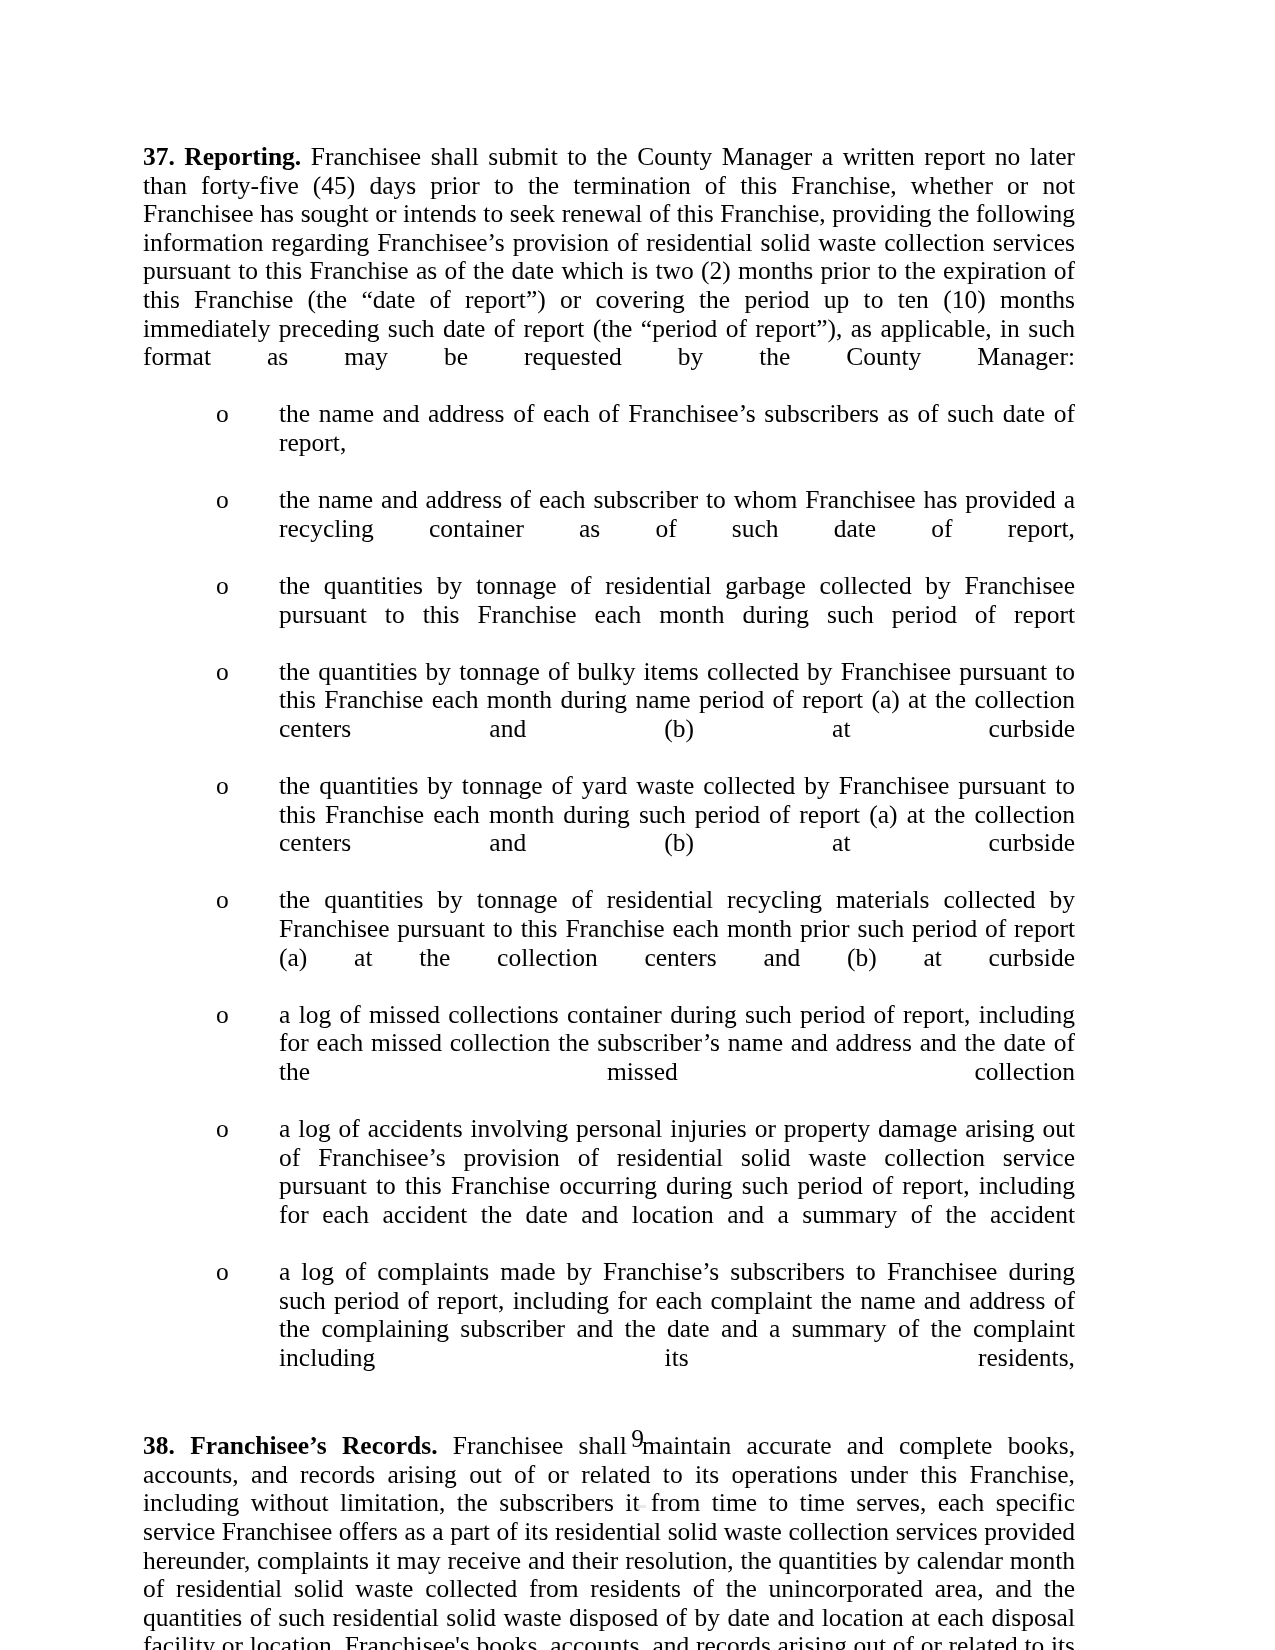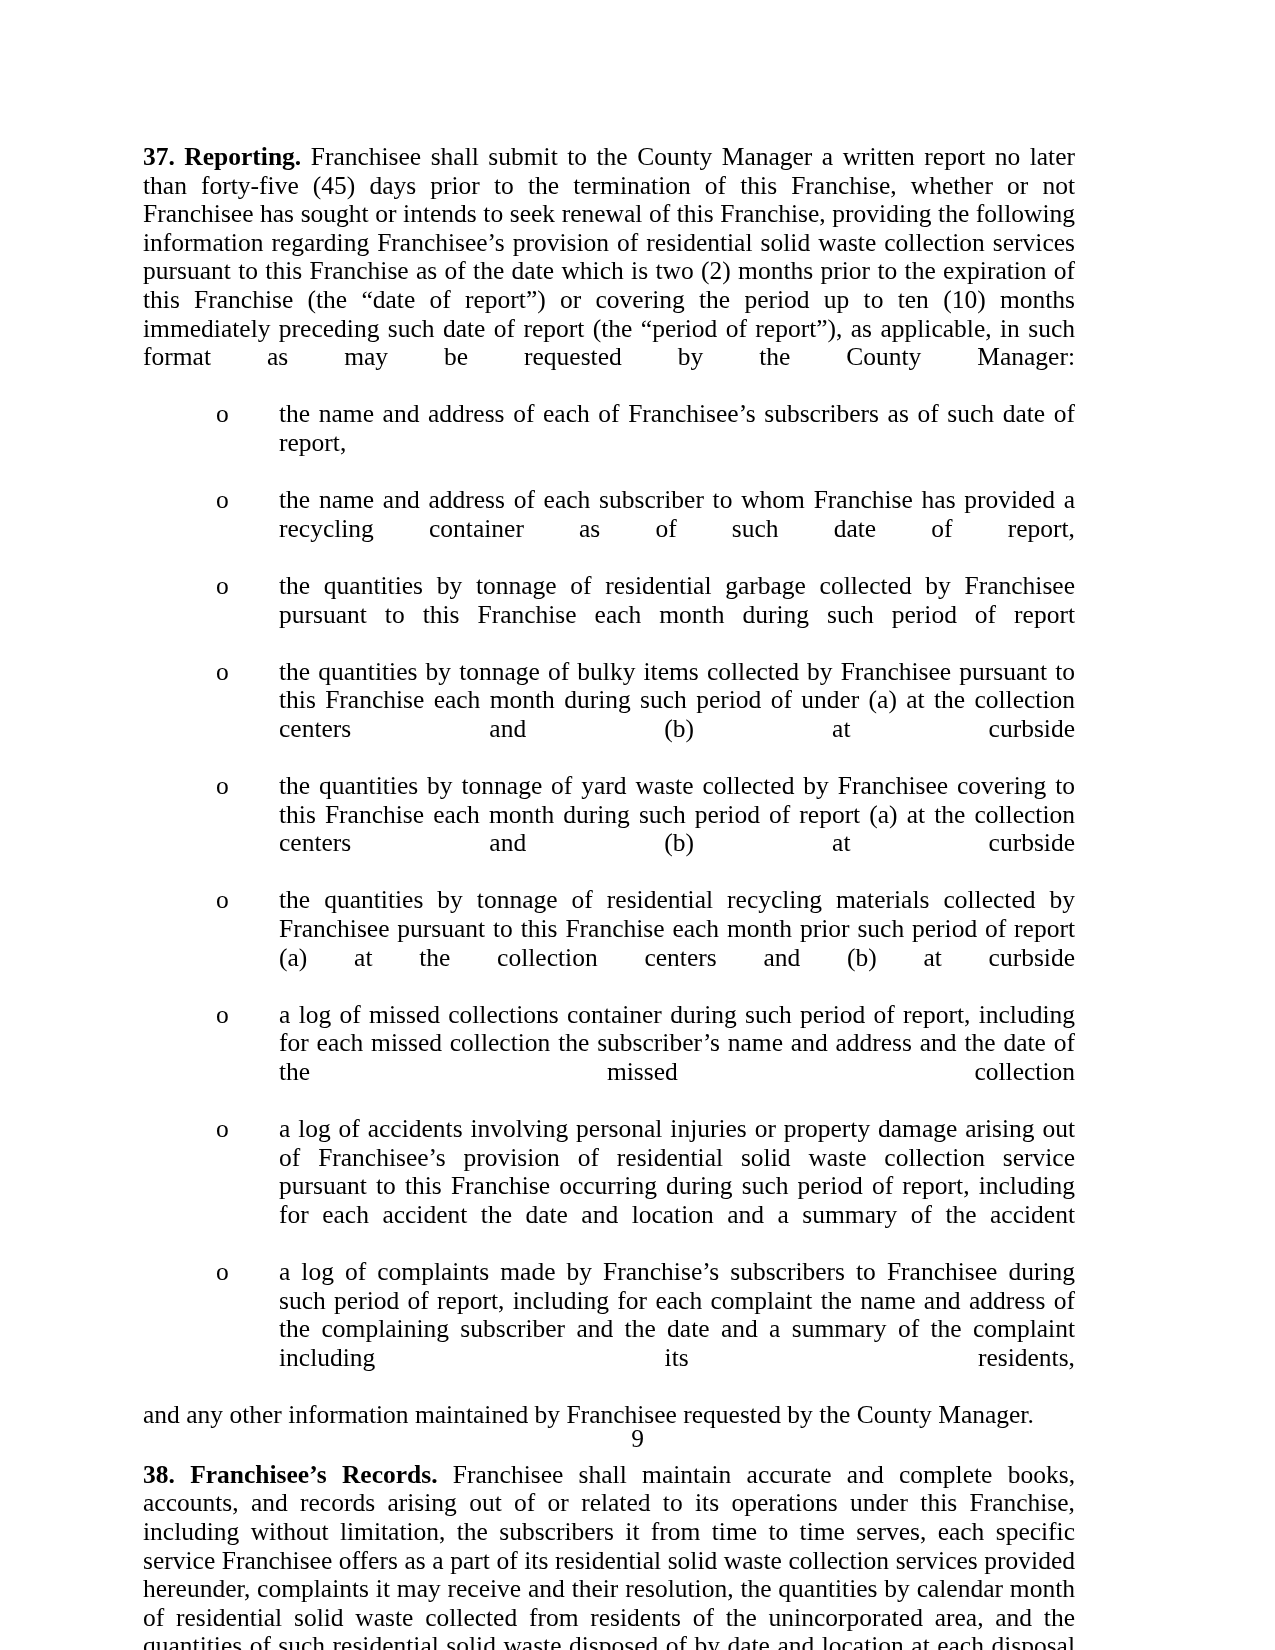--- a/index.html
+++ b/index.html
@@ -110,53 +110,52 @@
 
     <p class="section"><span class="sec-num">37.</span><span class="sec-spacer"> </span><span class="sec-title">Reporting.</span><span> </span><span>Franchisee shall submit to the County Manager a written report no later than forty-five (45)  days prior to the termination of this Franchise, whether or not Franchisee has sought or intends to seek renewal of this Franchise, providing the following information regarding Franchisee’s provision of residential solid waste collection services pursuant to this Franchise as of the date which is two (2) months prior to the expiration of this Franchise (the “date of report”) or covering the period up to ten (10) months immediately preceding such date of report (the “period of report”), as applicable, in such format as may be requested by the County Manager:</span></p>
 
     <ul class="bullet-list">
       <li class="bullet-item">
         <span class="bullet-marker">o</span>
         <span class="bullet-item-text">the name and address of each of Franchisee’s subscribers as of such date of report,</span>
       </li>
       <li class="bullet-item">
         <span class="bullet-marker">o</span>
-        <span class="bullet-item-text">the name and address of each subscriber to whom Franchise has provided a recycling container as of such date of report,</span>
+        <span class="bullet-item-text">the name and address of each subscriber to whom Franchisee has provided a recycling container as of such date of report,</span>
       </li>
       <li class="bullet-item">
         <span class="bullet-marker">o</span>
         <span class="bullet-item-text">the quantities by tonnage of residential garbage collected by Franchisee pursuant to this Franchise each month during such period of report</span>
       </li>
       <li class="bullet-item">
         <span class="bullet-marker">o</span>
-        <span class="bullet-item-text">the quantities by tonnage of bulky items collected by Franchisee pursuant to this Franchise each month during such period of under (a) at the collection centers and (b) at curbside</span>
+        <span class="bullet-item-text">the quantities by tonnage of bulky items collected by Franchisee pursuant to this Franchise each month during name period of report (a) at the collection centers and (b) at curbside</span>
       </li>
       <li class="bullet-item">
         <span class="bullet-marker">o</span>
-        <span class="bullet-item-text">the quantities by tonnage of yard waste collected by Franchisee covering to this Franchise each month during such period of report (a) at the collection centers and (b) at curbside</span>
+        <span class="bullet-item-text">the quantities by tonnage of yard waste collected by Franchisee pursuant to this Franchise each month during such period of report (a) at the collection centers and (b) at curbside</span>
       </li>
       <li class="bullet-item">
         <span class="bullet-marker">o</span>
         <span class="bullet-item-text">the quantities by tonnage of residential recycling materials collected by Franchisee pursuant to this Franchise each month prior such period of report (a) at the collection centers and (b) at curbside</span>
       </li>
       <li class="bullet-item">
         <span class="bullet-marker">o</span>
         <span class="bullet-item-text">a log of missed collections container during such period of report, including for each missed collection the subscriber’s name and address and the date of the missed collection</span>
       </li>
       <li class="bullet-item">
         <span class="bullet-marker">o</span>
         <span class="bullet-item-text">a log of accidents involving personal injuries or property damage arising out of Franchisee’s provision of residential solid waste collection service pursuant to this Franchise occurring during such period of report, including for each accident the date and location and a summary of the accident</span>
       </li>
       <li class="bullet-item">
         <span class="bullet-marker">o</span>
         <span class="bullet-item-text">a log of complaints made by Franchise’s subscribers to Franchisee during such period of report, including for each complaint the name and address of the complaining subscriber and the date and a summary of the complaint including its residents,</span>
       </li>
     </ul>
 
-    <p class="closing-line">and any other information maintained by Franchisee requested by the County Manager.</p>
 
     <div class="gap-between-sections"></div>
 
     <p class="section"><span class="sec-num">38.</span><span> </span><span class="sec-title">Franchisee’s Records.</span><span> </span><span>Franchisee shall maintain accurate and complete books, accounts, and records arising out of or related to its operations under this Franchise, including without limitation, the subscribers it from time to time serves, each specific service Franchisee offers as a part of its residential solid waste collection services provided hereunder, complaints it may receive and their resolution, the quantities by calendar month of residential solid waste collected from residents of the unincorporated area, and the quantities of such residential solid waste disposed of by date and location at each disposal facility or location.  Franchisee's books, accounts, and records arising out of or related to its operations under this Franchise shall at all times be open to inspection, examination, audit, and copying by authorized employees, representatives, and agents of the County. Such books, accounts, and records shall be kept at Franchisee’s local office in Lowndes County.</span></p>
 
   </div>
 
   <div class="page-number">9</div>
   <div class="faint-mark"></div>
 

